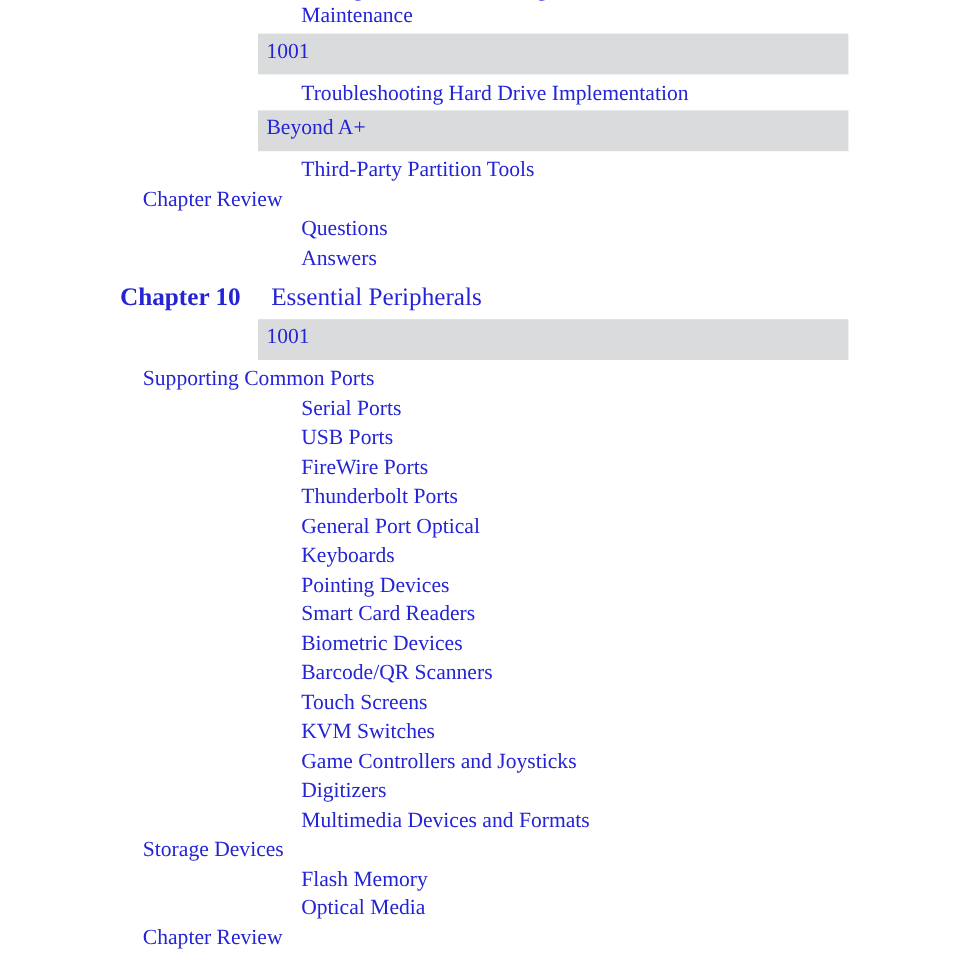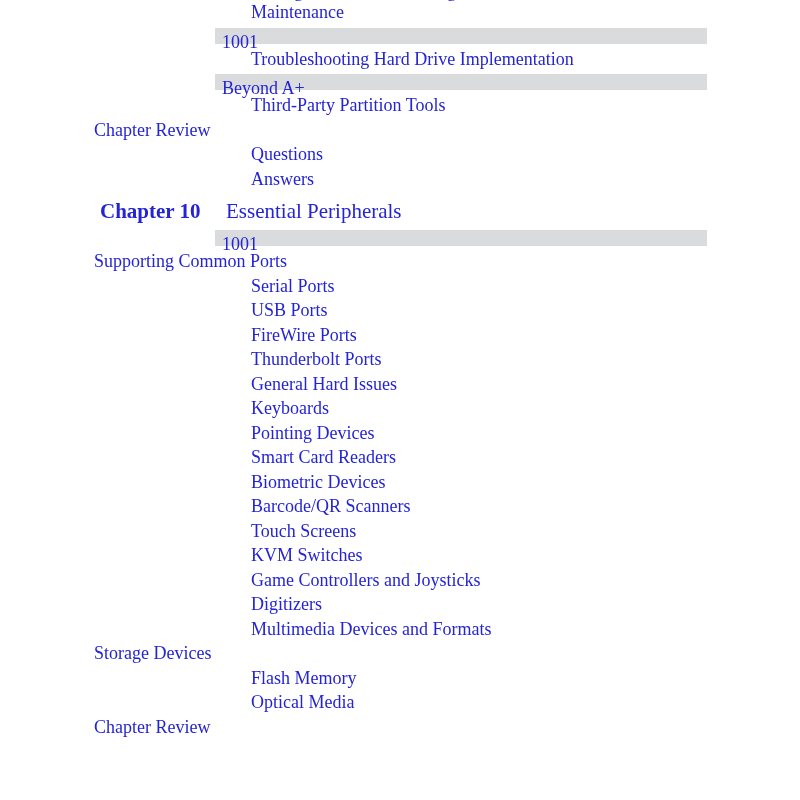--- a/index.html
+++ b/index.html
@@ -32,27 +32,27 @@
     position:absolute;top:0;left:0;width:100%;
   }
   .row{
     font-size:18px;
     line-height:24.5px;
     height:24.5px;
     color:var(--link);
     white-space:nowrap;
     cursor:pointer;
   }
-  .row.section{padding-left:94px;}
+  .row.section{padding-left:119px;}
   .row.subsection{padding-left:251px;}
   .row.bar{
     box-sizing:border-box;
     margin:3px 0 3px 215px;
     width:492px;
-    height:16px;line-height:29px;
+    height:34px;line-height:29px;
     padding-left:7px;
     background:var(--bar-bg);
   }
   .row.chapter{
     margin-top:8px;margin-bottom:6px;
     font-size:21px;
     line-height:25px;height:25px;
     padding-left:100px;
     font-family:Liberation Serif, serif;
   }
@@ -80,21 +80,21 @@
       <div class="row section">Chapter Review</div>
       <div class="row subsection">Questions</div>
       <div class="row subsection">Answers</div>
       <div class="row chapter"><span class="ch-num">Chapter 10</span><span class="ch-title">Essential Peripherals</span></div>
       <div class="row bar">1001</div>
       <div class="row section">Supporting Common Ports</div>
       <div class="row subsection">Serial Ports</div>
       <div class="row subsection">USB Ports</div>
       <div class="row subsection">FireWire Ports</div>
       <div class="row subsection">Thunderbolt Ports</div>
-      <div class="row subsection">General Hard Issues</div>
+      <div class="row subsection">General Port Optical</div>
       <div class="row subsection">Keyboards</div>
       <div class="row subsection">Pointing Devices</div>
       <div class="row subsection">Smart Card Readers</div>
       <div class="row subsection">Biometric Devices</div>
       <div class="row subsection">Barcode/QR Scanners</div>
       <div class="row subsection">Touch Screens</div>
       <div class="row subsection">KVM Switches</div>
       <div class="row subsection">Game Controllers and Joysticks</div>
       <div class="row subsection">Digitizers</div>
       <div class="row subsection">Multimedia Devices and Formats</div>

